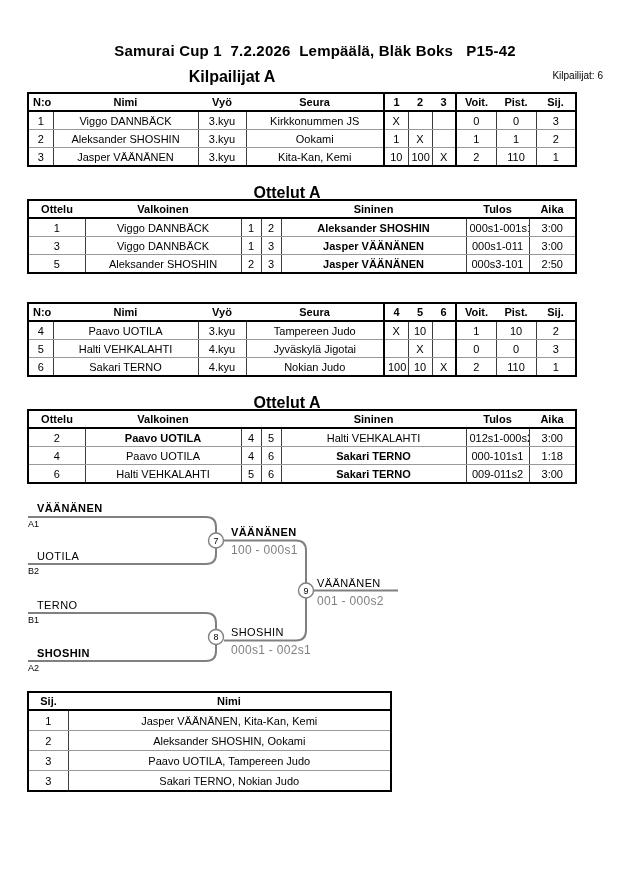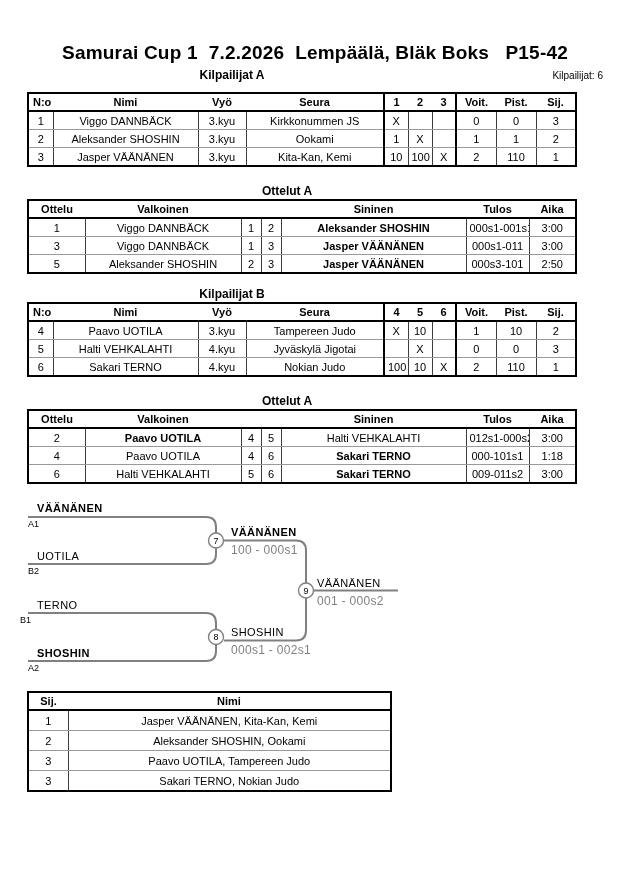--- a/index.html
+++ b/index.html
@@ -3,23 +3,23 @@
 <meta charset="utf-8">
 <style>
   html,body { margin:0; padding:0; background:#fff; }
   .page {
     position:relative; width:630px; height:891px; background:#ffffff;
     font-family:"Liberation Sans", sans-serif; color:#000; overflow:hidden;
   }
   .abs { position:absolute; }
   .doc-title {
     top:42px; left:0; width:630px; text-align:center;
-    font-size:19px; font-weight:bold; white-space:pre; letter-spacing:.2px;
+    font-size:15px; font-weight:bold; white-space:pre; letter-spacing:.2px;
   }
-  .section-heading { font-size:12px; font-weight:bold; text-align:center; }
+  .section-heading { font-size:16px; font-weight:bold; text-align:center; }
   .participants-note { font-size:10px; }
 
   table.tbl { border-collapse:collapse; table-layout:fixed; border:2px solid #000; background:#fff; }
   .tbl th {
     font-size:11px; font-weight:bold; padding:0 4px; height:16px;
     border:none; border-bottom:2px solid #000; text-align:center; overflow:hidden; white-space:nowrap;
   }
   .tbl td {
     font-size:11px; padding:0 3px; height:17px; overflow:hidden; white-space:nowrap;
     border-top:1px solid #9a9a9a; border-bottom:1px solid #9a9a9a;
@@ -152,21 +152,20 @@
       <td class="tl">Aleksander SHOSHIN</td>
       <td class="tc">2</td>
       <td class="tc">3</td>
       <td class="tl b">Jasper VÄÄNÄNEN</td>
       <td class="tc">000s3-101</td>
       <td class="tc">2:50</td>
     </tr>
   </tbody>
     </table>
 
-  <div class="abs section-heading" style="top:287px; left:27px; width:410px;">Kilpailijat B</div>
   <table class="tbl abs" style="top:302px; left:27px; width:548px;">
     <colgroup>
         <col style="width:25px">
         <col style="width:145px">
         <col style="width:48px">
         <col style="width:138px">
         <col style="width:24px">
         <col style="width:24px">
         <col style="width:24px">
         <col style="width:40px">
@@ -291,21 +290,21 @@
       <circle cx="306" cy="92.5" r="7.5" fill="#ffffff" stroke="#808080" stroke-width="1.4"></circle>
       <text x="306" y="95.8" text-anchor="middle" font-size="9" fill="#000">9</text>
     </g>
   </svg>
 
   <div class="abs bk-name b" style="top:502px; left:37px;">VÄÄNÄNEN</div>
   <div class="abs bk-seed" style="top:519px; left:28px;">A1</div>
   <div class="abs bk-name" style="top:550px; left:37px;">UOTILA</div>
   <div class="abs bk-seed" style="top:566px; left:28px;">B2</div>
   <div class="abs bk-name" style="top:599px; left:37px;">TERNO</div>
-  <div class="abs bk-seed" style="top:615px; left:20px;">B1</div>
+  <div class="abs bk-seed" style="top:615px; left:28px;">B1</div>
   <div class="abs bk-name b" style="top:647px; left:37px;">SHOSHIN</div>
   <div class="abs bk-seed" style="top:663px; left:28px;">A2</div>
 
   <div class="abs bk-name b" style="top:526px; left:231px;">VÄÄNÄNEN</div>
   <div class="abs bk-score" style="top:543px; left:231px;">100 - 000s1</div>
   <div class="abs bk-name" style="top:626px; left:231px;">SHOSHIN</div>
   <div class="abs bk-score" style="top:643px; left:231px;">000s1 - 002s1</div>
   <div class="abs bk-name" style="top:577px; left:317px;">VÄÄNÄNEN</div>
   <div class="abs bk-score" style="top:594px; left:317px;">001 - 000s2</div>
 

